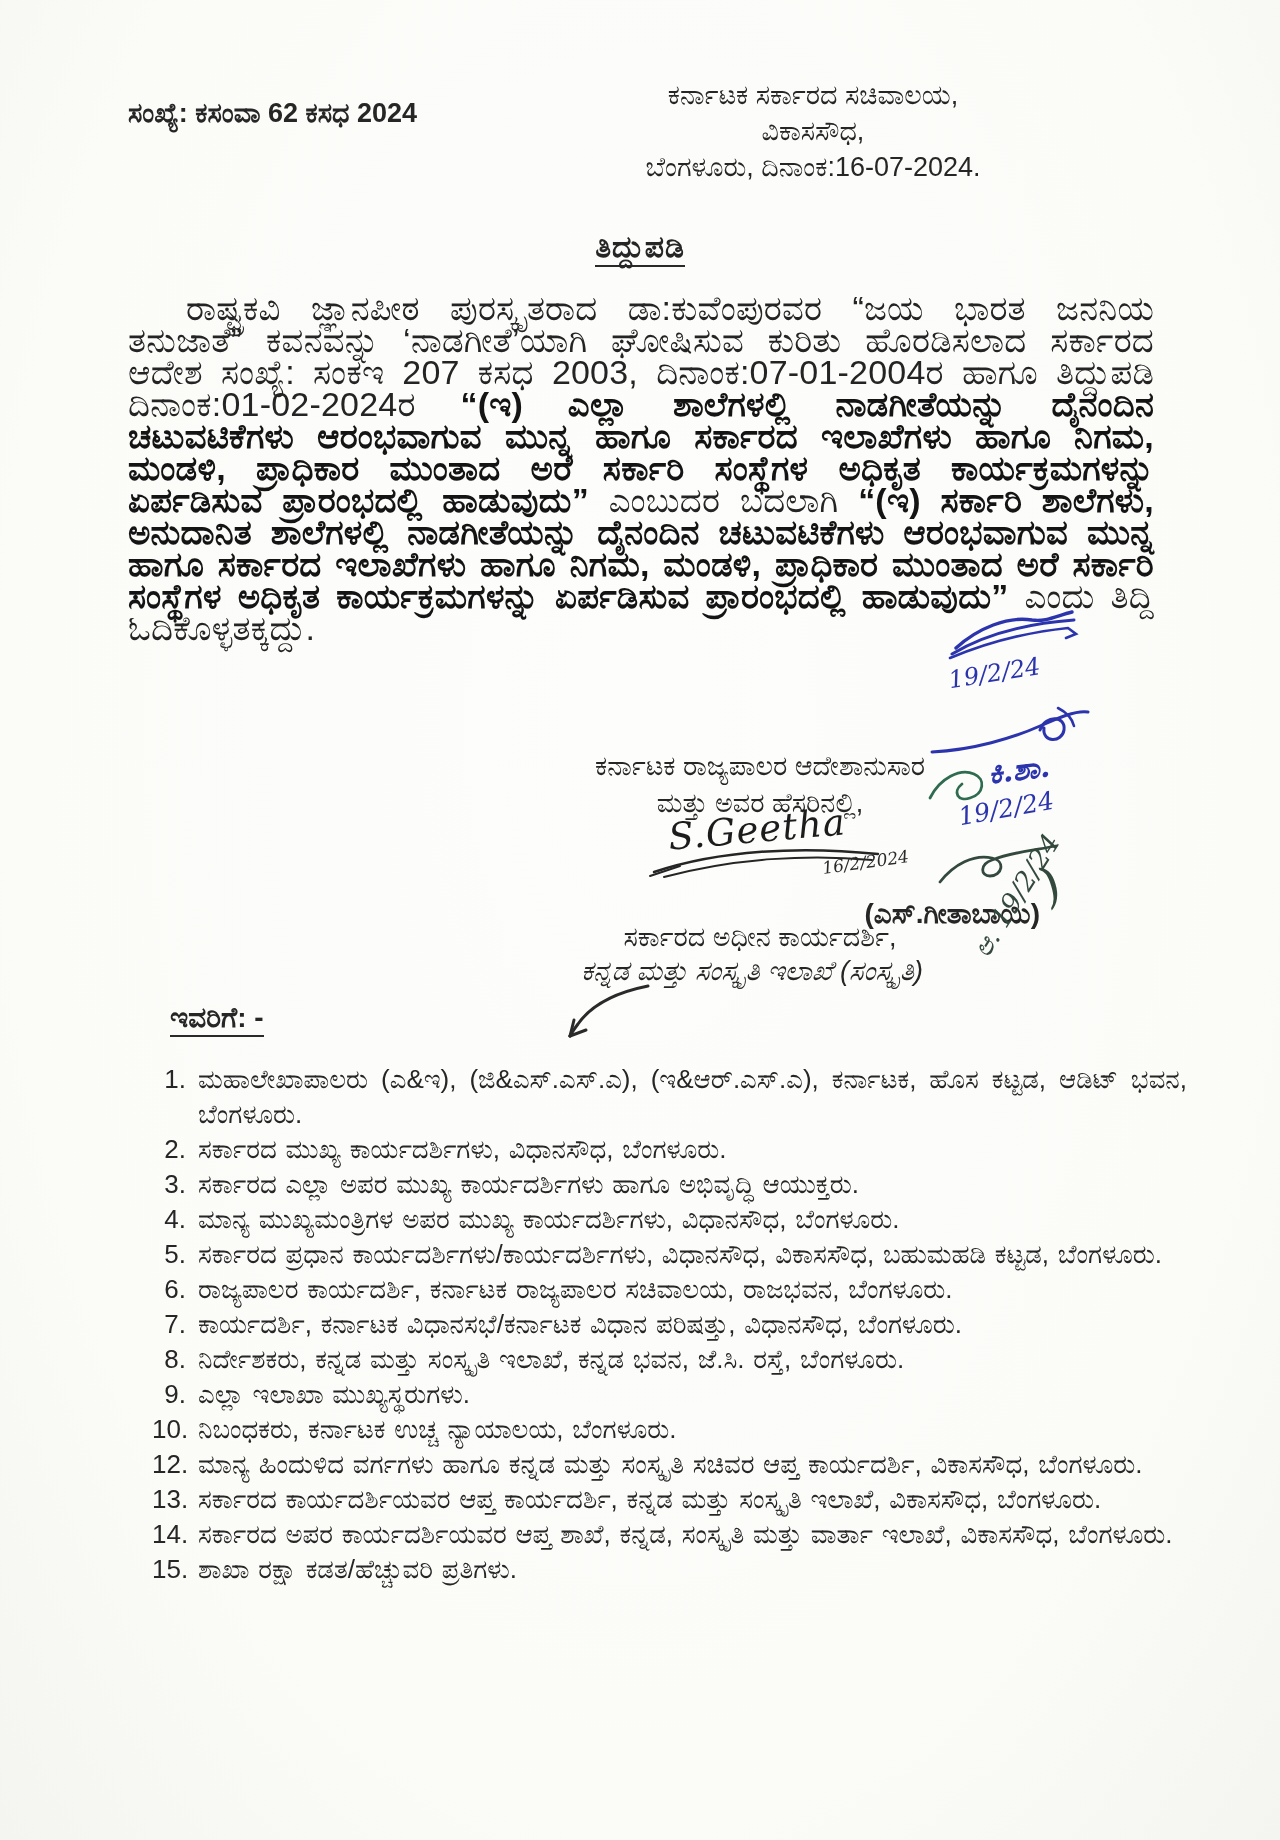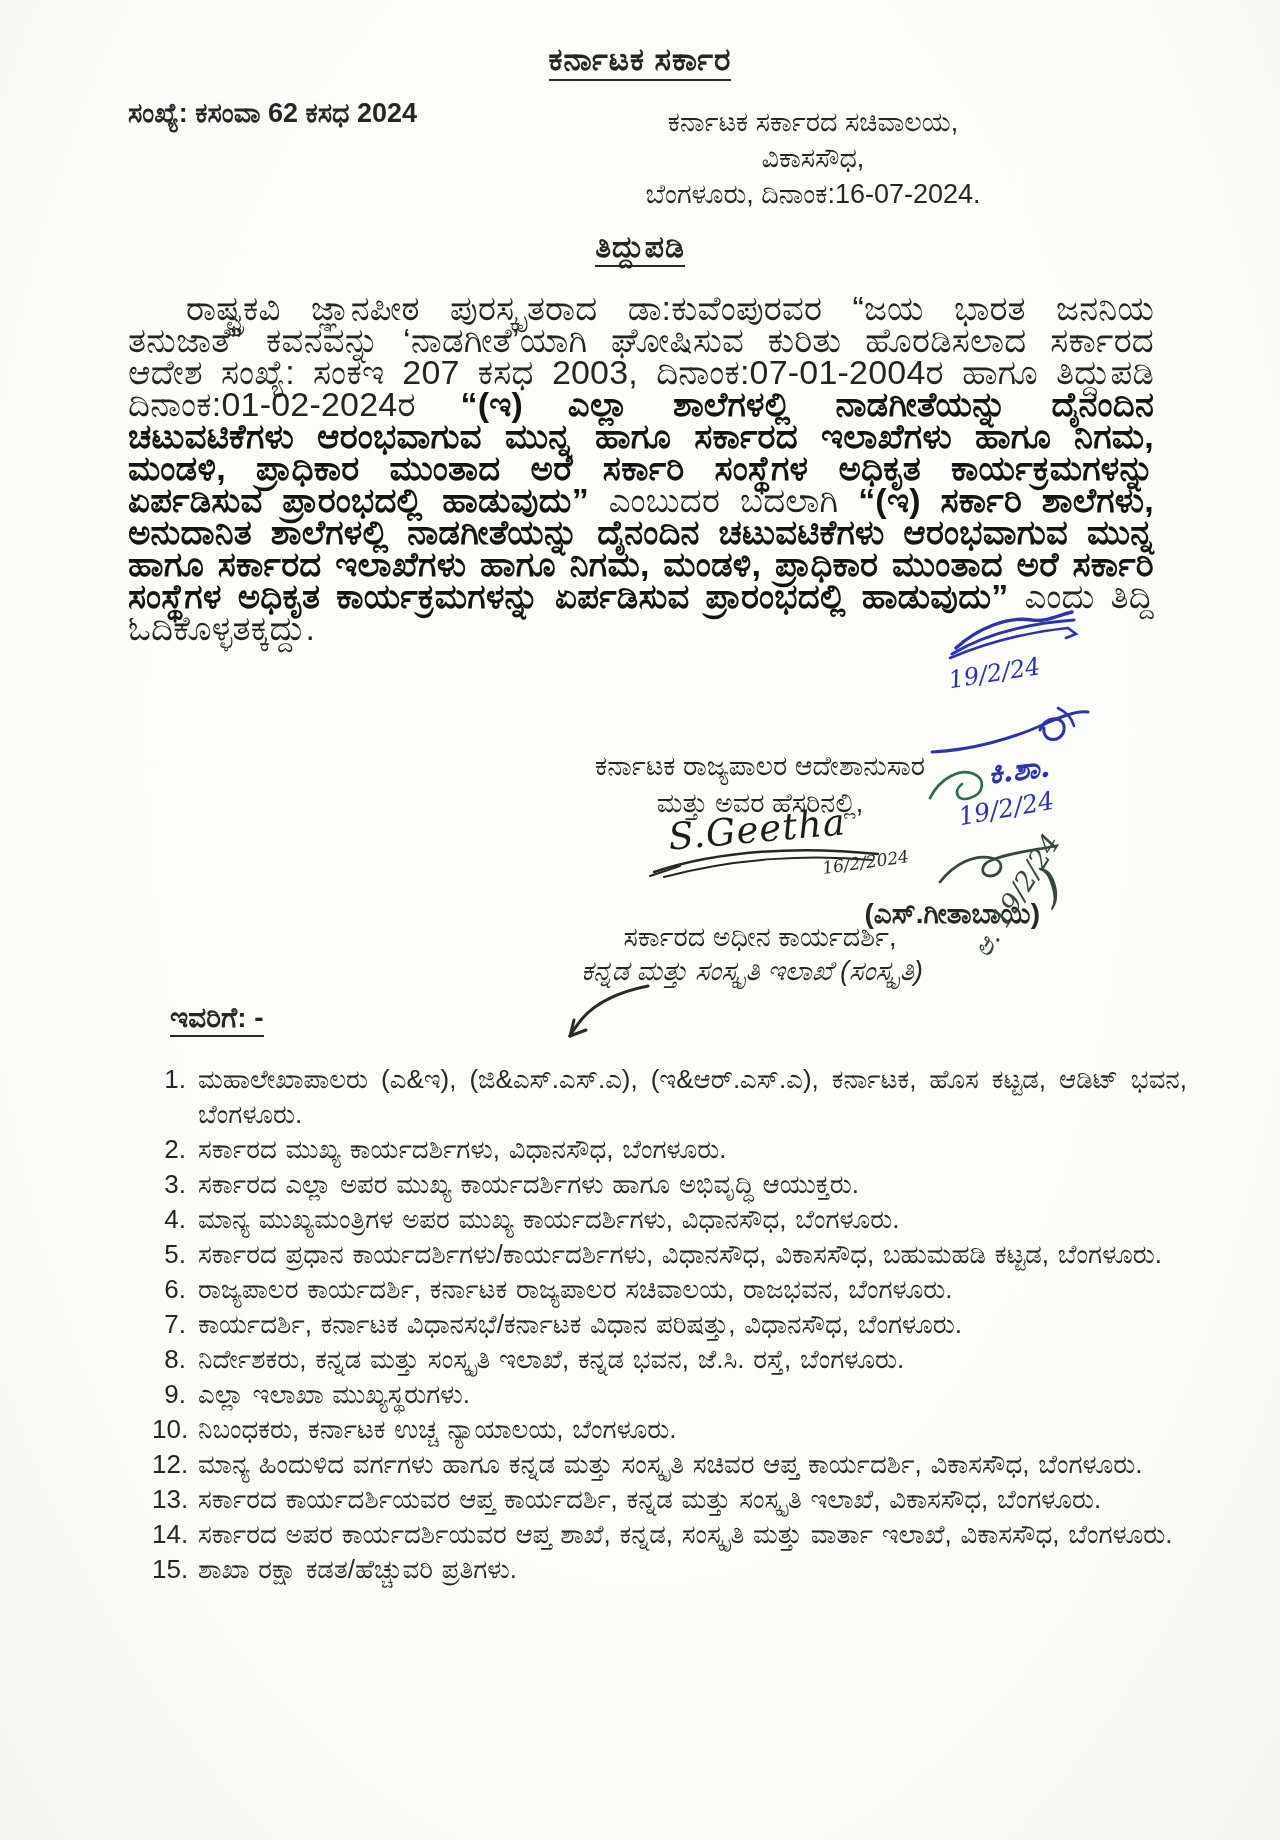--- a/index.html
+++ b/index.html
@@ -41,27 +41,24 @@
   .list-row{display:flex;align-items:flex-start;}
   .list-num{width:46px;flex:0 0 46px;text-align:right;padding-right:12px;box-sizing:border-box;}
   .list-txt{flex:1;text-align:justify;word-spacing:1.5px;}
   svg{display:block;}
 </style>
 </head>
 <body>
 
 <div class="page">
 
-  <div class="abs center-line" style="top:42px;">
-    <span class="title u">ಕರ್ನಾಟಕ ಸರ್ಕಾರ</span>
-  </div>
 
   <div class="abs ref" style="left:128px;top:98px;">ಸಂಖ್ಯೆ: ಕಸಂವಾ 62 ಕಸಧ 2024</div>
 
-  <div class="abs addr" style="left:618px;top:104px;">
+  <div class="abs addr" style="left:618px;top:77px;">
     <div>ಕರ್ನಾಟಕ ಸರ್ಕಾರದ ಸಚಿವಾಲಯ,</div>
     <div>ವಿಕಾಸಸೌಧ,</div>
     <div>ಬೆಂಗಳೂರು, ದಿನಾಂಕ:16-07-2024.</div>
   </div>
 
   <div class="abs center-line" style="top:230px;">
     <span class="subject u">ತಿದ್ದುಪಡಿ</span>
   </div>
 
   <div class="abs para" style="left:128px;top:292px;">

